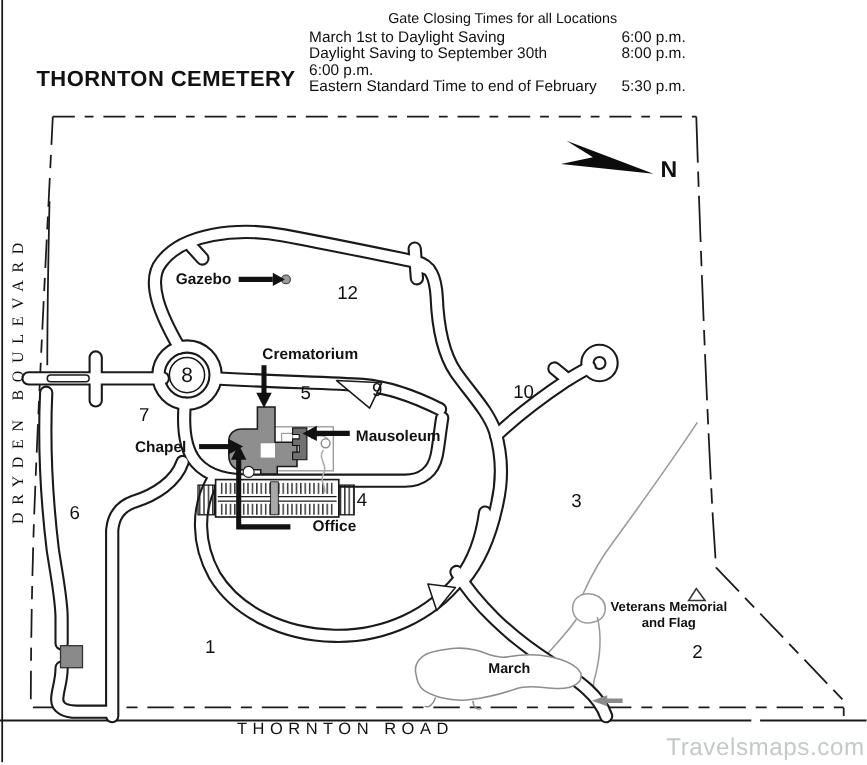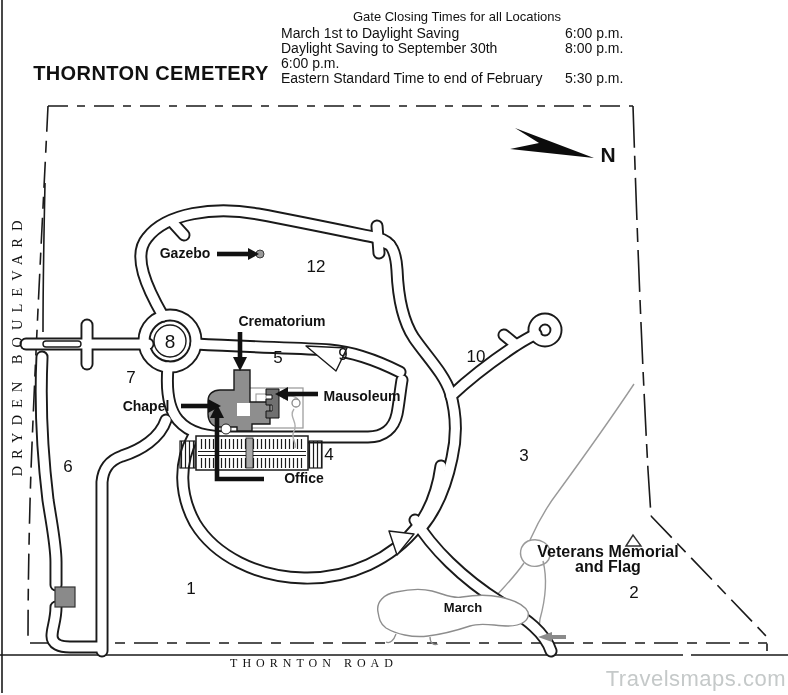--- a/index.html
+++ b/index.html
@@ -10,24 +10,24 @@
   .map-title{font-size:20px;font-weight:bold;letter-spacing:.4px;}
   .sched{position:absolute;left:281px;top:9px;width:352px;font-weight:normal;}
   .sched-title{text-align:center;font-size:13px;margin-bottom:2px;}
   .sched-row{display:flex;font-size:14px;line-height:15px;}
   .sched-row .lbl{flex:1;}
   .sched-row .tm{width:68px;}
   .section-num{font-size:17px;}
   .section-num.big{font-size:19px;}
   .feat{font-weight:bold;font-size:14px;}
   .feat.small{font-size:13px;}
-  .vets{text-align:center;font-weight:bold;font-size:16px;line-height:15px;}
+  .vets{text-align:center;font-weight:bold;font-size:12px;line-height:15px;}
   .north-n{font-size:21px;font-weight:bold;}
   .street-v{font-family:"Liberation Serif",serif;font-size:14.5px;letter-spacing:7px;}
-  .street-h{font-family:Liberation Serif, serif;font-size:12px;letter-spacing:5px;}
+  .street-h{font-family:Liberation Sans, sans-serif;font-size:15px;letter-spacing:5px;}
   .watermark{position:absolute;right:2px;top:666px;font-size:22px;color:#c5c9c9;letter-spacing:.5px;}
 </style>
 </head>
 <body>
 
 <div id="stage">
 
 <svg width="788" height="695" viewBox="0 0 788 695">
   <defs>
     <pattern id="ticks" width="4" height="12" patternUnits="userSpaceOnUse">

